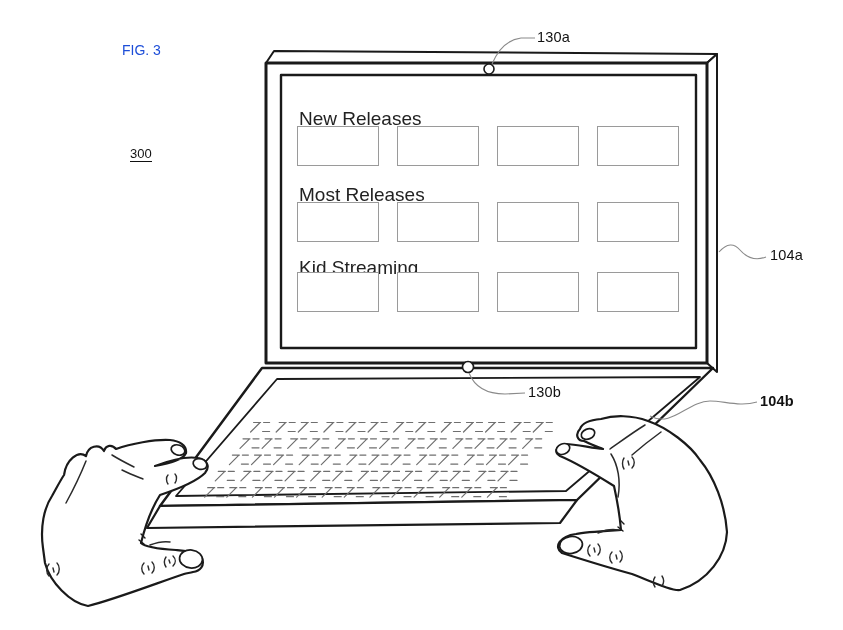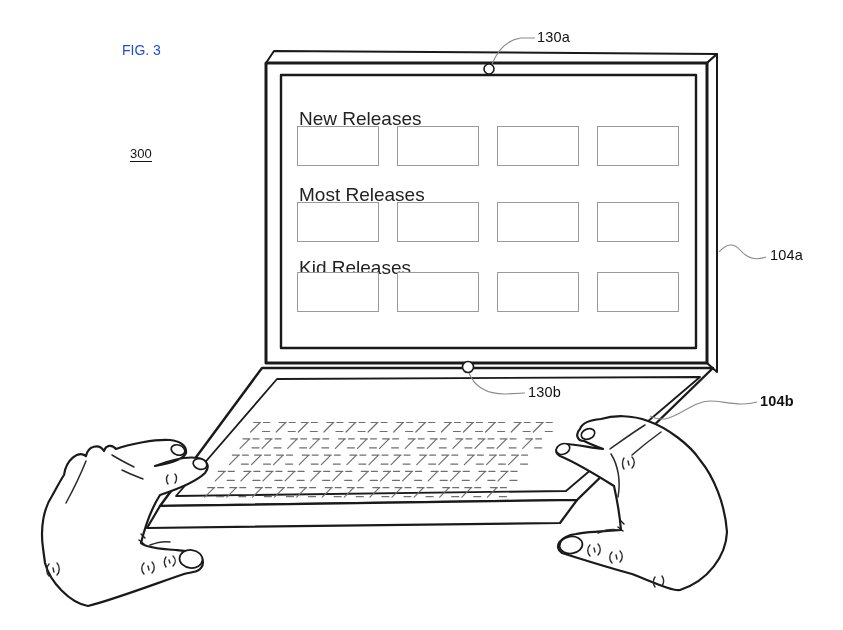--- a/index.html
+++ b/index.html
@@ -164,21 +164,21 @@
       </div>
 
   <div class="section-label" style="top:107px">Most Releases</div>
   <div class="thumb-row" style="top:125px">
         <div class="thumb"></div>
         <div class="thumb"></div>
         <div class="thumb"></div>
         <div class="thumb"></div>
       </div>
 
-  <div class="section-label" style="top:180px">Kid Releases</div>
+  <div class="section-label" style="top:180px">Kid Streaming</div>
   <div class="thumb-row" style="top:195px">
         <div class="thumb"></div>
         <div class="thumb"></div>
         <div class="thumb"></div>
         <div class="thumb"></div>
       </div>
 </div>
 
 </div>
 

